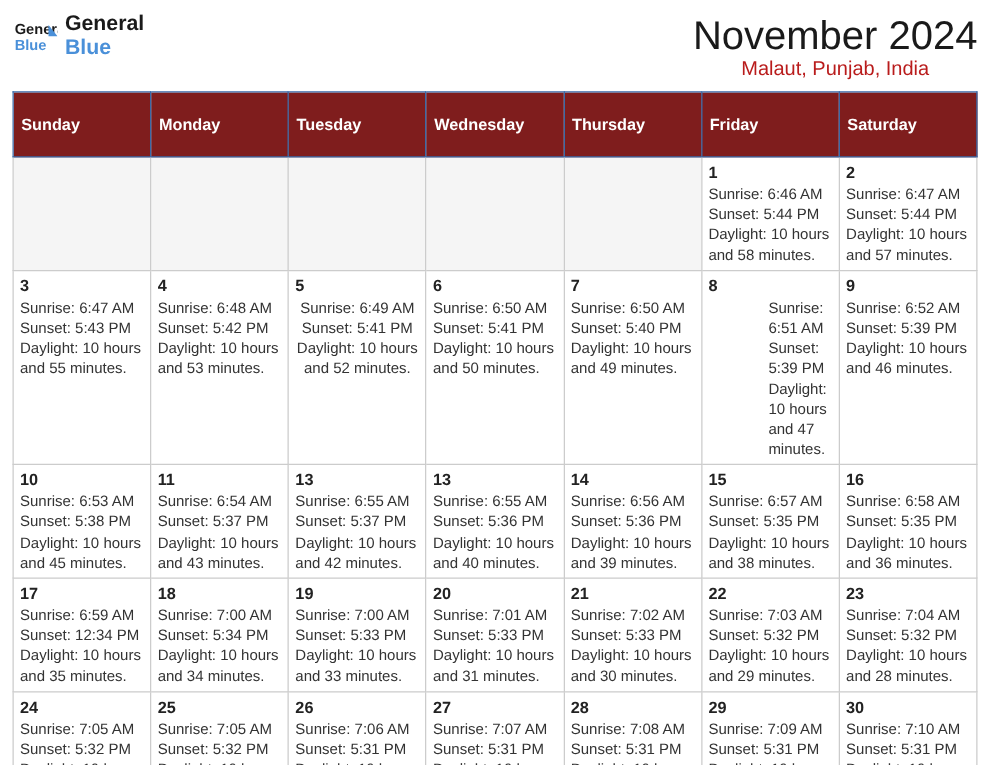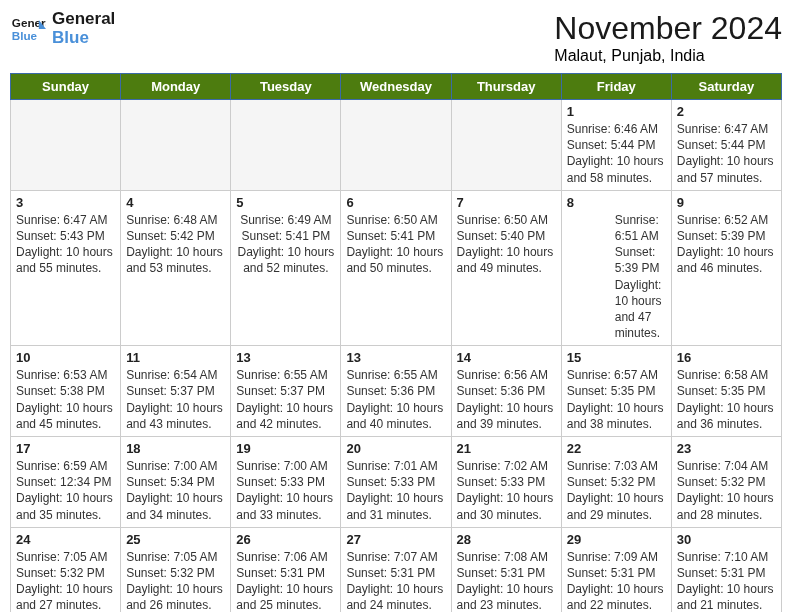--- a/index.html
+++ b/index.html
@@ -19,41 +19,41 @@
     .logo {
       display: flex;
       align-items: center;
       gap: 6px;
     }
     .logo-icon {
       width: 36px;
       height: 36px;
     }
     .title-block {
-      text-align: left;
+      text-align: center;
     }
     .month-title {
       font-size: 32px;
       font-weight: normal;
       color: #1a1a1a;
     }
     .location {
       font-size: 16px;
-      color: #000000;
+      color: #b91c1c;
     }
     .calendar {
       width: 100%;
       border-collapse: collapse;
       table-layout: fixed;
     }
     .calendar th {
-      background: #4d7c0f;
+      background: #7f1d1d;
       color: #fff;
-      text-align: center;
-      padding: 5px 6px;
+      text-align: left;
+      padding: 18px 6px;
       font-size: 13px;
       font-weight: bold;
       border: 1px solid #3a6aa8;
     }
     .calendar td {
       border: 1px solid #ccc;
       vertical-align: top;
       padding: 4px 5px;
       font-size: 10.5px;
       color: #222;

